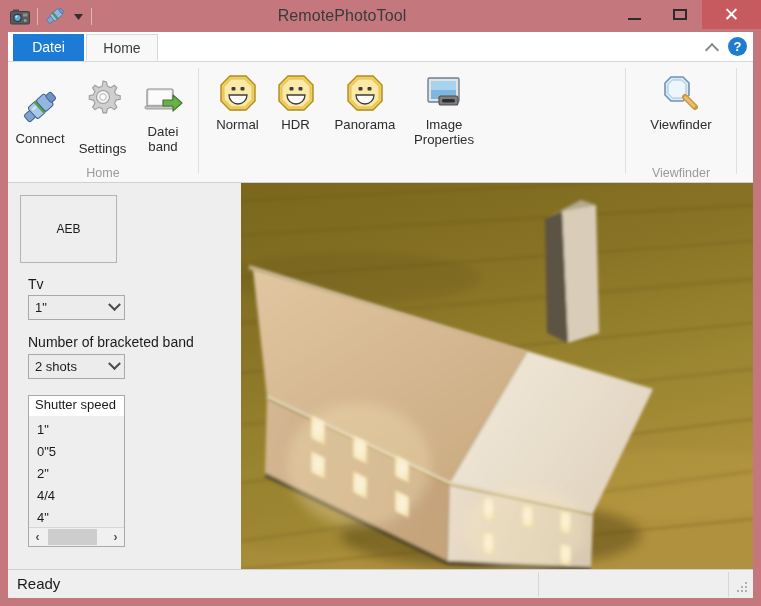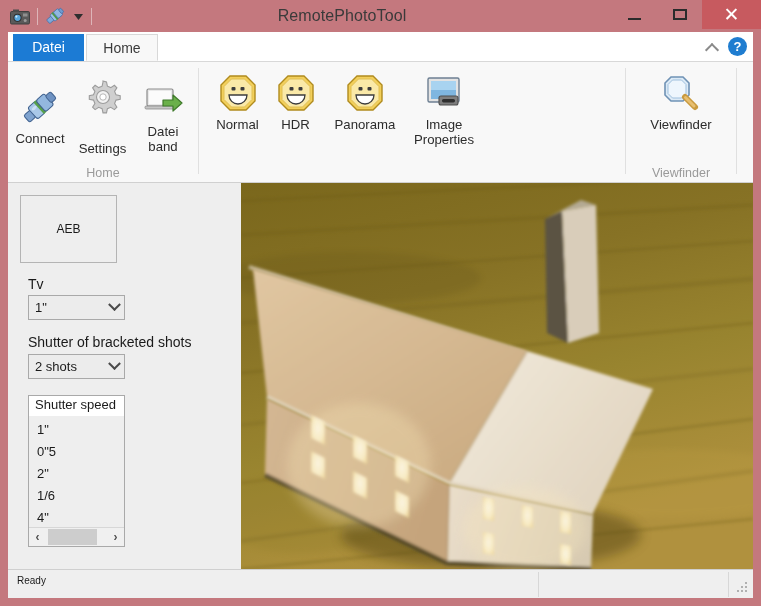--- a/index.html
+++ b/index.html
@@ -353,21 +353,21 @@
     left: 8px; top: 569px;
     width: 745px;
     height: 29px;
     background: #efefef;
     border-top: 1px solid #cfcfcf;
     box-sizing: border-box;
   }
   .sb-text {
     position: absolute;
     left: 9px; top: 5px;
-    font-size: 10px;
+    font-size: 15px;
     color: #1a1a1a;
   }
   .sb-div {
     position: absolute;
     top: 2px;
     width: 1px; height: 25px;
     background: #d7d7d7;
   }
   .grip {
     position: absolute;
@@ -587,35 +587,35 @@
       <div class="aeb-btn">AEB</div>
 
       <div class="fld-label" style="left:20px; top:93px;">Tv</div>
       <div class="combo" style="left:20px; top:112px; width:97px;">
         <div class="ctext">1"</div>
         <div class="carrow">
             <i></i>
           </div>
       </div>
 
-      <div class="fld-label" style="left:20px; top:151px;">Shutter of bracketed shots</div>
+      <div class="fld-label" style="left:20px; top:151px;">Number of bracketed band</div>
       <div class="combo" style="left:20px; top:171px; width:97px;">
         <div class="ctext">2 shots</div>
         <div class="carrow">
             <i></i>
           </div>
       </div>
 
       <div class="listbox">
         <div class="lb-head">Shutter speed</div>
         <div class="lb-rows">
           <div class="lb-row">1"</div>
           <div class="lb-row">0"5</div>
           <div class="lb-row">2"</div>
-          <div class="lb-row">1/6</div>
+          <div class="lb-row">4/4</div>
           <div class="lb-row">4"</div>
         </div>
         <div class="lb-hscroll">
           <div class="sb-arrow">‹</div>
           <div class="sb-track">
             <div class="sb-thumb"></div>
           </div>
           <div class="sb-arrow">›</div>
         </div>
       </div>

